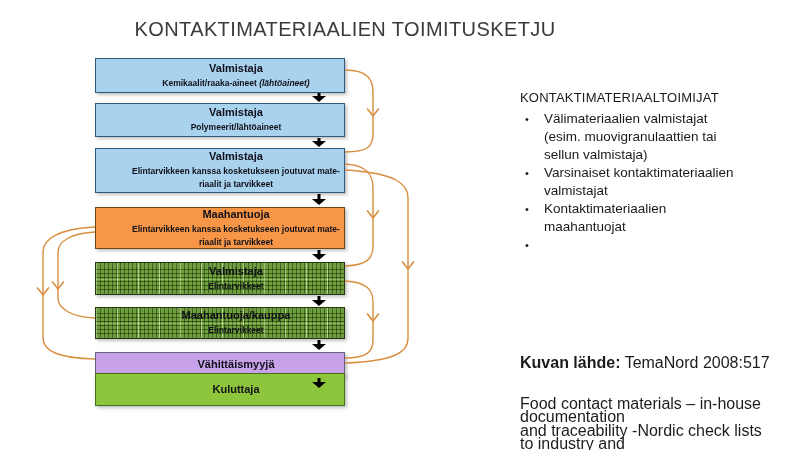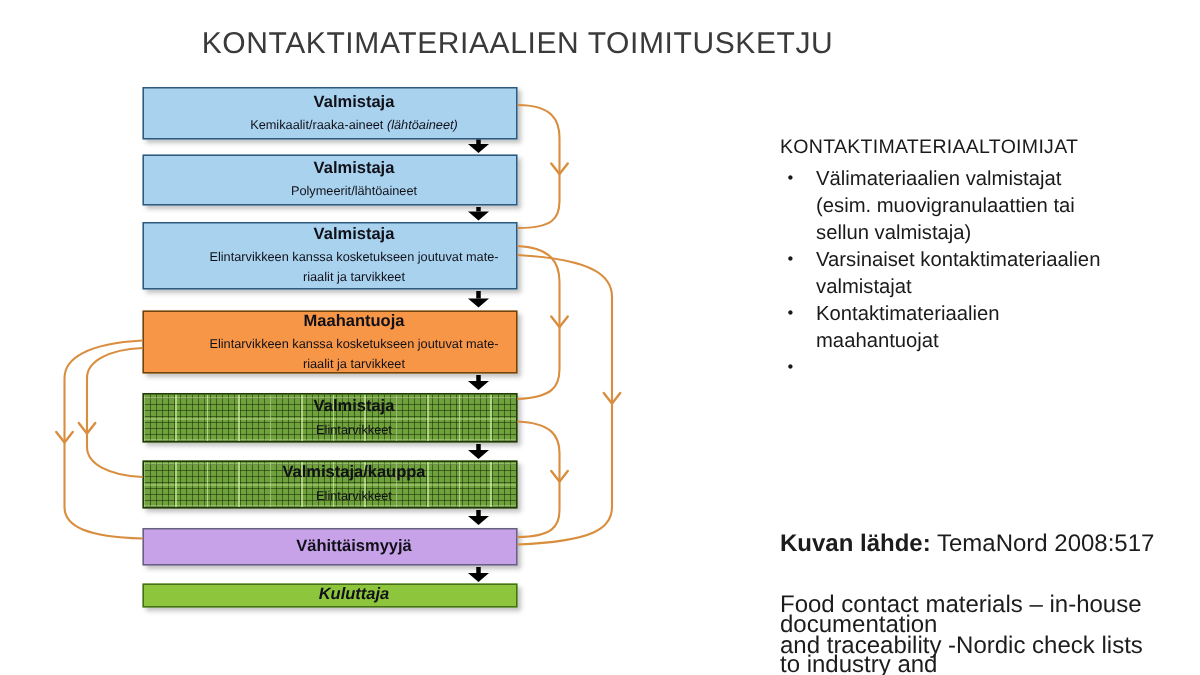--- a/index.html
+++ b/index.html
@@ -12,21 +12,21 @@
     text-align:center; font-size:20px; font-weight:400;
     color:#3a3a3a; letter-spacing:0.4px;
   }
   
   .box {
     position:absolute; left:95px; width:250px; box-sizing:border-box;
     display:flex; flex-direction:column; justify-content:center; align-items:center;
     text-align:center; box-shadow:2px 2px 3px rgba(120,120,120,0.45);padding-left:32px;
   }
   .box-title { font-weight:bold; font-size:11px; color:#101018; line-height:1.2; }
-  .box-sub   { font-weight:normal; font-size:8.5px; color:#101018; margin-top:2px;
+  .box-sub   { font-weight:bold; font-size:8.5px; color:#101018; margin-top:2px;
                line-height:1.5; white-space:pre-line; }
   .box-sub i { font-style:italic; }
   .blue   { background:#A9D2EF; border:1px solid #2E5A7E; }
   .orange { background:#F79646; border:1px solid #6B4512; }
   .hatch  {
     border:1px solid #203A0B; background-color:#6FA13C;
     background-image:
       repeating-linear-gradient(90deg, rgba(228,255,185,0.55) 0 1px, rgba(0,0,0,0) 1px 21px),
       repeating-linear-gradient(0deg,  rgba(228,255,185,0.30) 0 1px, rgba(0,0,0,0) 1px 14px),
       repeating-linear-gradient(0deg,  rgba(22,42,5,0.55) 0 1px, rgba(0,0,0,0) 1px 4px),
@@ -84,29 +84,29 @@
     <div class="box-sub">Elintarvikkeen kanssa kosketukseen joutuvat mate-
 riaalit ja tarvikkeet</div>
   </div>
 
   <div class="box hatch" style="top:262px;height:33px;">
     <div class="box-title">Valmistaja</div>
     <div class="box-sub">Elintarvikkeet</div>
   </div>
 
   <div class="box hatch" style="top:307px;height:32px;">
-    <div class="box-title">Valmistaja/kauppa</div>
+    <div class="box-title">Maahantuoja/kauppa</div>
     <div class="box-sub">Elintarvikkeet</div>
   </div>
 
   <div class="box purple" style="top:352px;height:25px;">
     <div class="box-title">Vähittäismyyjä</div>
   </div>
 
-  <div class="box green" style="top:389px;height:16px;font-style:italic;">
+  <div class="box green" style="top:373px;height:33px;">
     <div class="box-title">Kuluttaja</div>
   </div>
 
   <svg class="overlay" width="800" height="450" viewBox="0 0 800 450">
 
     <g>
         <line class="bl" x1="319" y1="93" x2="319" y2="97"></line>
         <polygon class="bh" points="312,96 326,96 319,102"></polygon>
       </g>
     <g>

